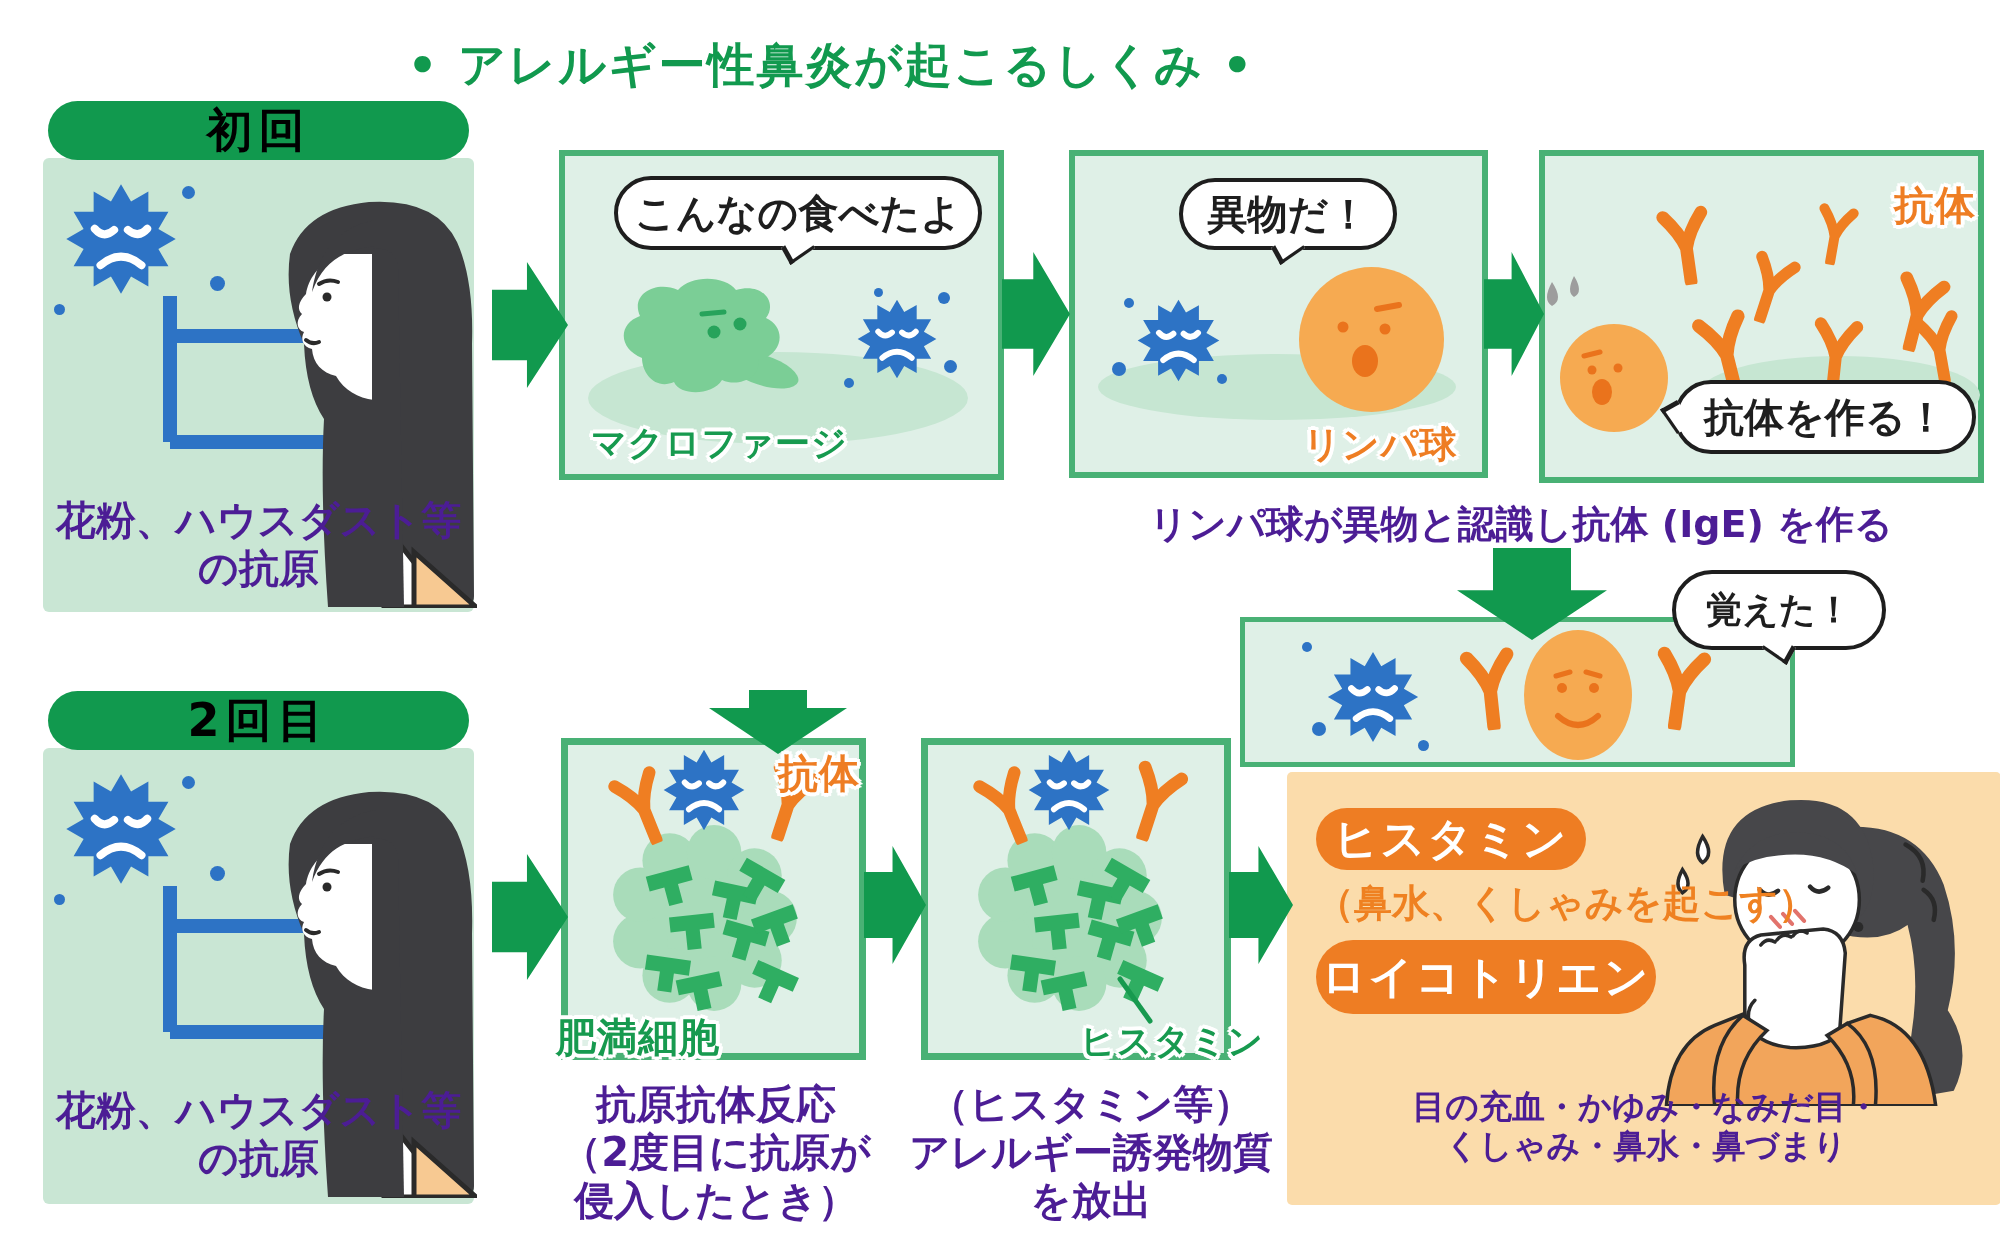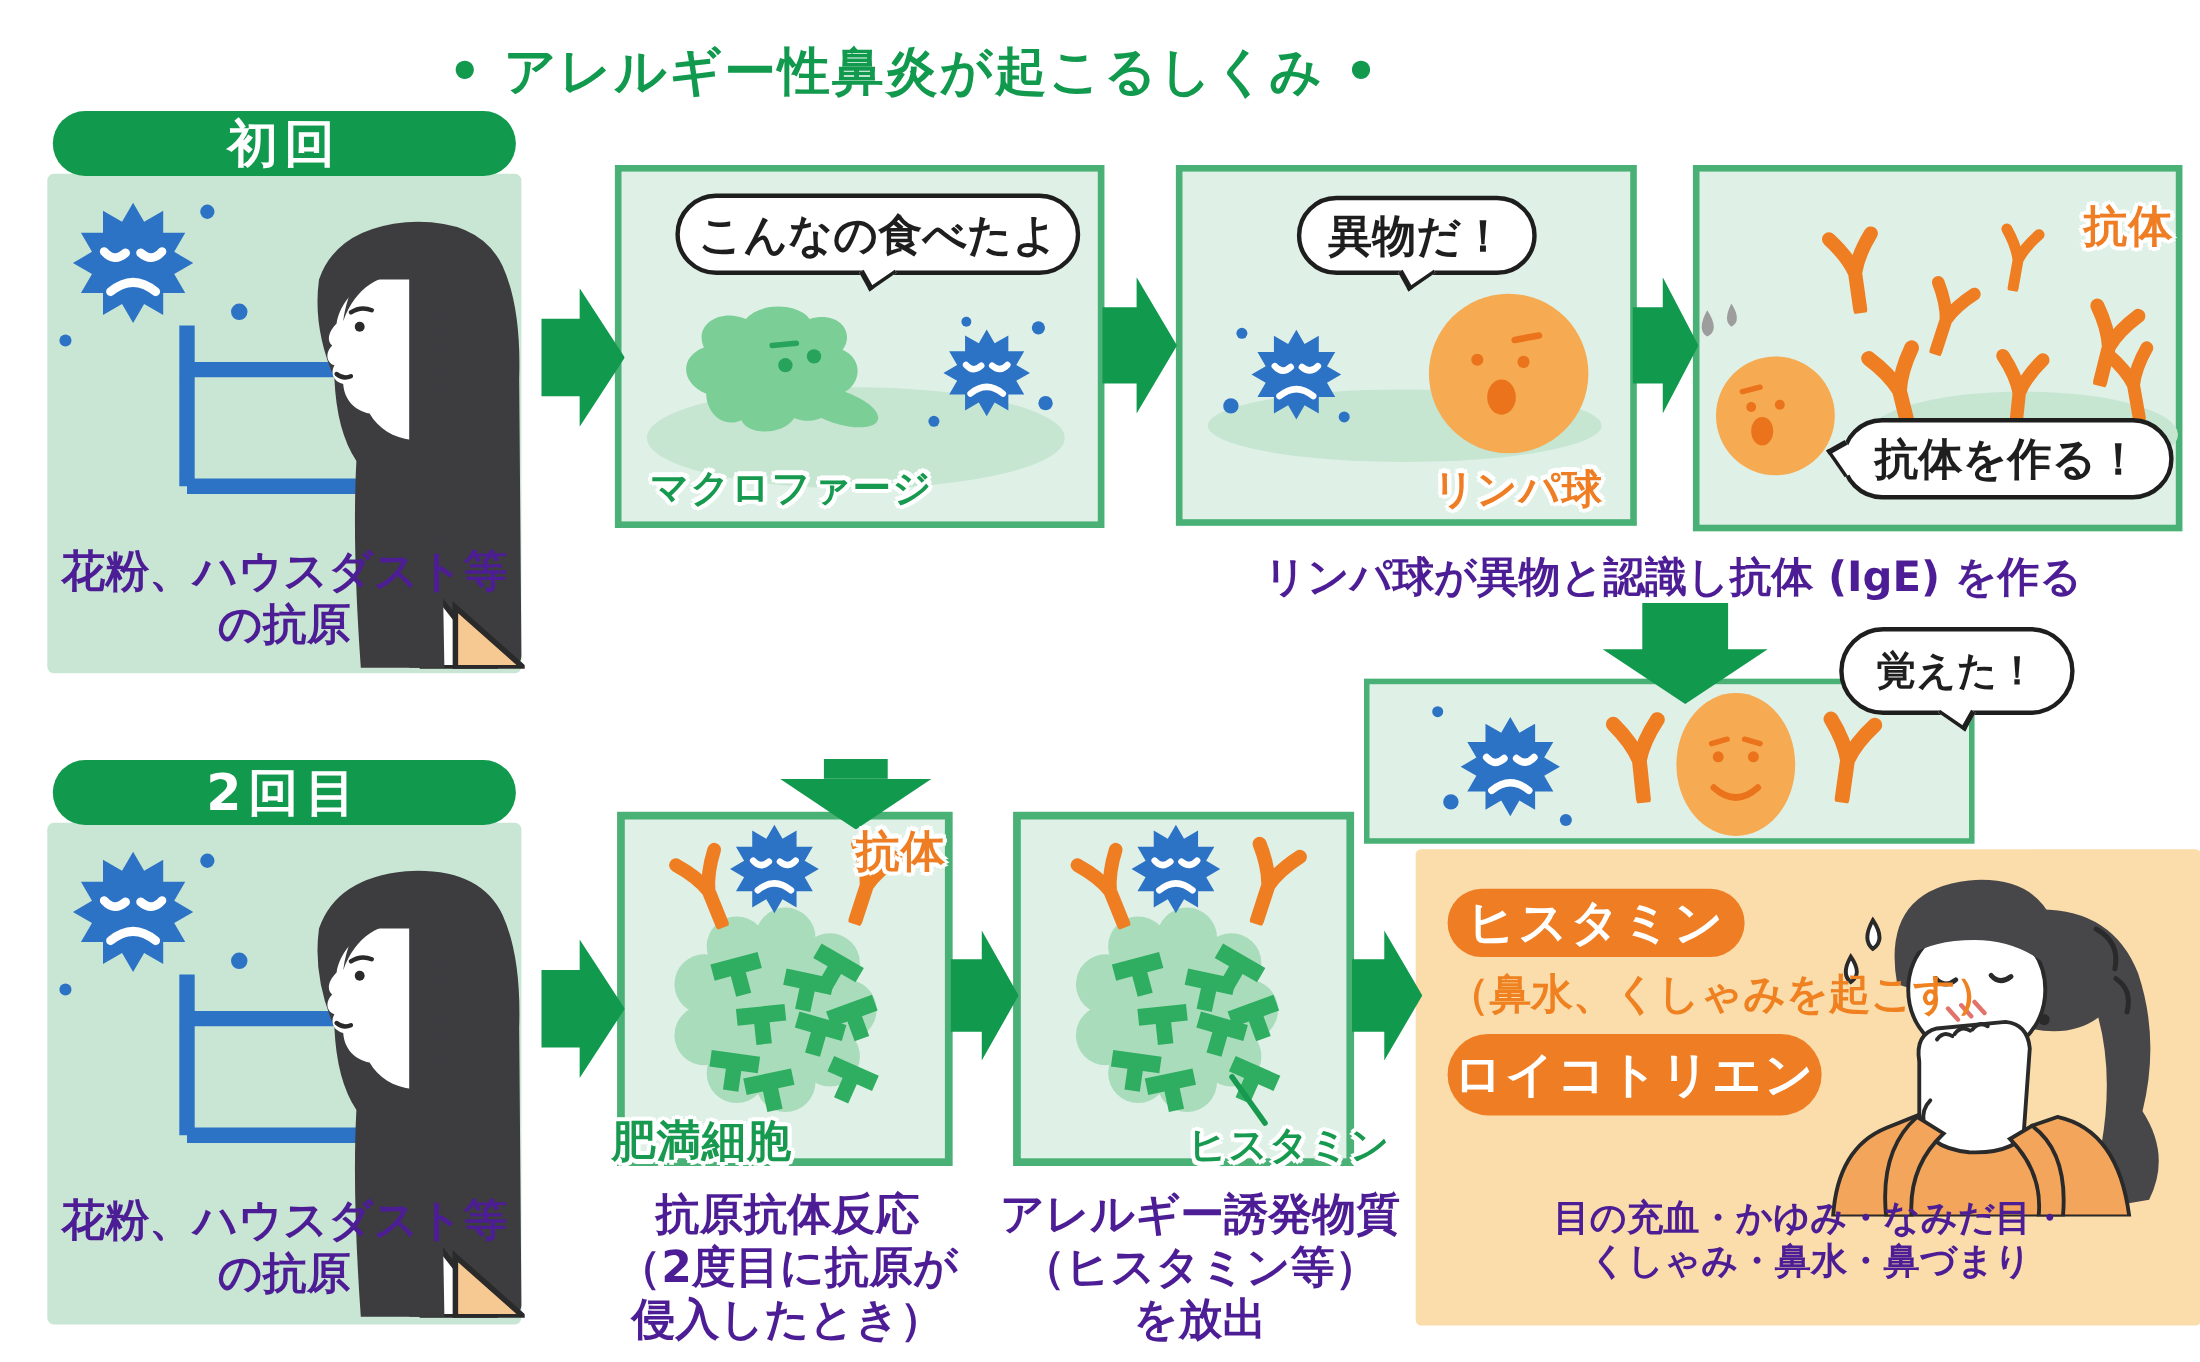--- a/index.html
+++ b/index.html
@@ -2,21 +2,21 @@
 <html><head>
 <meta charset="utf-8">
 <style>
   html,body{margin:0;padding:0;background:#fff;}
   #canvas{position:relative;width:2000px;height:1238px;background:#fff;overflow:hidden;
           font-family:"DejaVu Sans","Liberation Sans",sans-serif;margin-left:16px;}
   .abs{position:absolute;}
   .title{font-size:47px;font-weight:800;color:#11994e;text-align:center;letter-spacing:2px;}
   
   .plainpanel{background:#c9e6d4;border-radius:6px;z-index:1;}
-  .pill{background:#11994e;border-radius:30px;color:#ffffff;font-size:46px;font-weight:800;
+  .pill{background:#11994e;border-radius:30px;color:#000000;font-size:46px;font-weight:800;
         display:flex;align-items:center;justify-content:center;letter-spacing:6px;z-index:2;}
   
   .fpanel{background:#dff0e7;border:6px solid #49b175;box-sizing:border-box;z-index:1;}
   .caption{color:#4c1d95;font-weight:700;text-align:center;line-height:1.2;z-index:5;}
   .shadow{background:#c6e6d2;border-radius:50%;z-index:2;}
   .dot{background:#2d73c5;border-radius:50%;z-index:3;}
   .art{z-index:3;}
   .olabel{font-weight:800;letter-spacing:1px;z-index:5;white-space:nowrap;
           text-shadow:-3px -3px 0 #fff,3px -3px 0 #fff,-3px 3px 0 #fff,3px 3px 0 #fff,
                       0 -4px 0 #fff,0 4px 0 #fff,-4px 0 0 #fff,4px 0 0 #fff;}
@@ -318,22 +318,22 @@
       <use href="#ab"></use>
     </svg>
   <svg class="abs art" style="left:1011px;top:748px;" width="84" height="84" viewBox="0 0 100 100">
       <use href="#virus"></use>
     </svg>
   <svg class="abs art" style="left:1098px;top:975px;z-index:5;" width="44" height="52" viewBox="0 0 44 52">
     <path d="M6,4 L36,46" stroke="#179a4f" stroke-width="5" stroke-linecap="round"></path>
   </svg>
   <div class="abs olabel green-label" style="left:1064px;top:1018px;font-size:35px;">ヒスタミン</div>
   <div class="abs caption" style="left:880px;top:1080px;width:390px;font-size:40px;">
+    <div>（ヒスタミン等）</div>
     <div>アレルギー誘発物質</div>
-    <div>（ヒスタミン等）</div>
     <div>を放出</div>
   </div>
 
   <div class="abs arrow-right" style="left:1213px;top:846px;width:64px;height:118px;"></div>
 
   <div class="abs" style="left:1271px;top:772px;width:714px;height:433px;background:#fbdcab;border-radius:5px;z-index:1;"></div>
   <svg class="abs art" style="left:1558px;top:774px;" width="427" height="332" viewBox="0 0 425 330">
       <use href="#sneeze"></use>
     </svg>
   <div class="abs badge" style="left:1300px;top:808px;width:270px;height:62px;">ヒスタミン</div>

